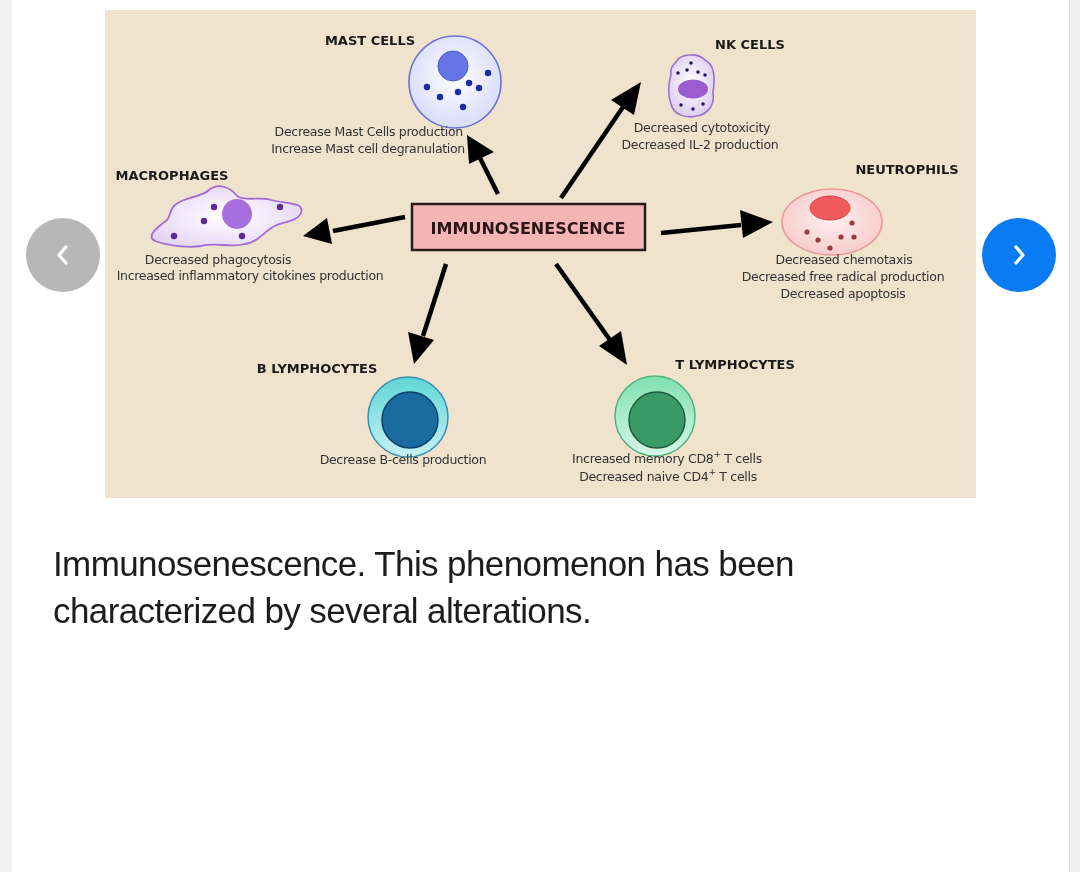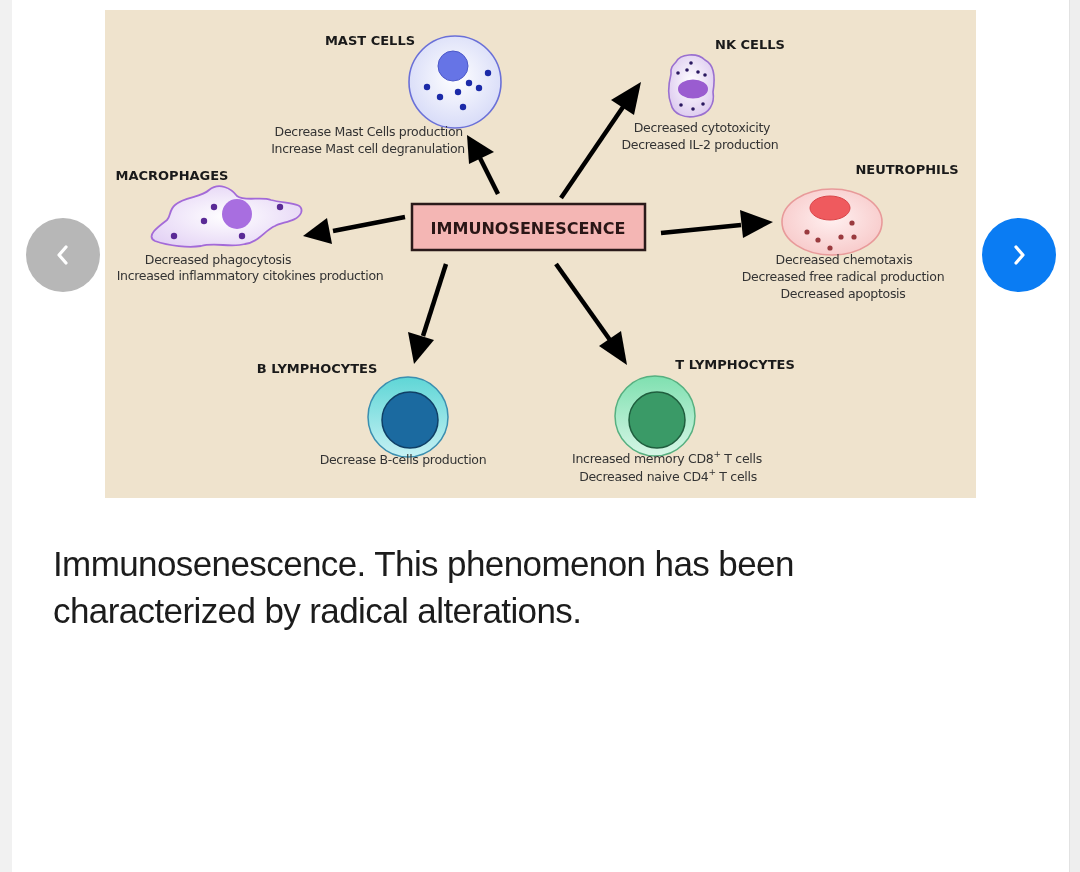--- a/index.html
+++ b/index.html
@@ -193,14 +193,14 @@
   </svg>
 </div>
 <div class="nav-btn nav-next">
   <svg width="20" height="24" viewBox="0 0 20 24">
     <polyline points="7,4 14,12 7,20" fill="none" stroke="#ffffff" stroke-width="3.2" stroke-linecap="round" stroke-linejoin="round"></polyline>
   </svg>
 </div>
 
 <div class="caption">
   <span>Immunosenescence. This phenomenon has been</span>
-  <span>characterized by radical alterations.</span>
+  <span>characterized by several alterations.</span>
 </div>
 
 </body></html>

